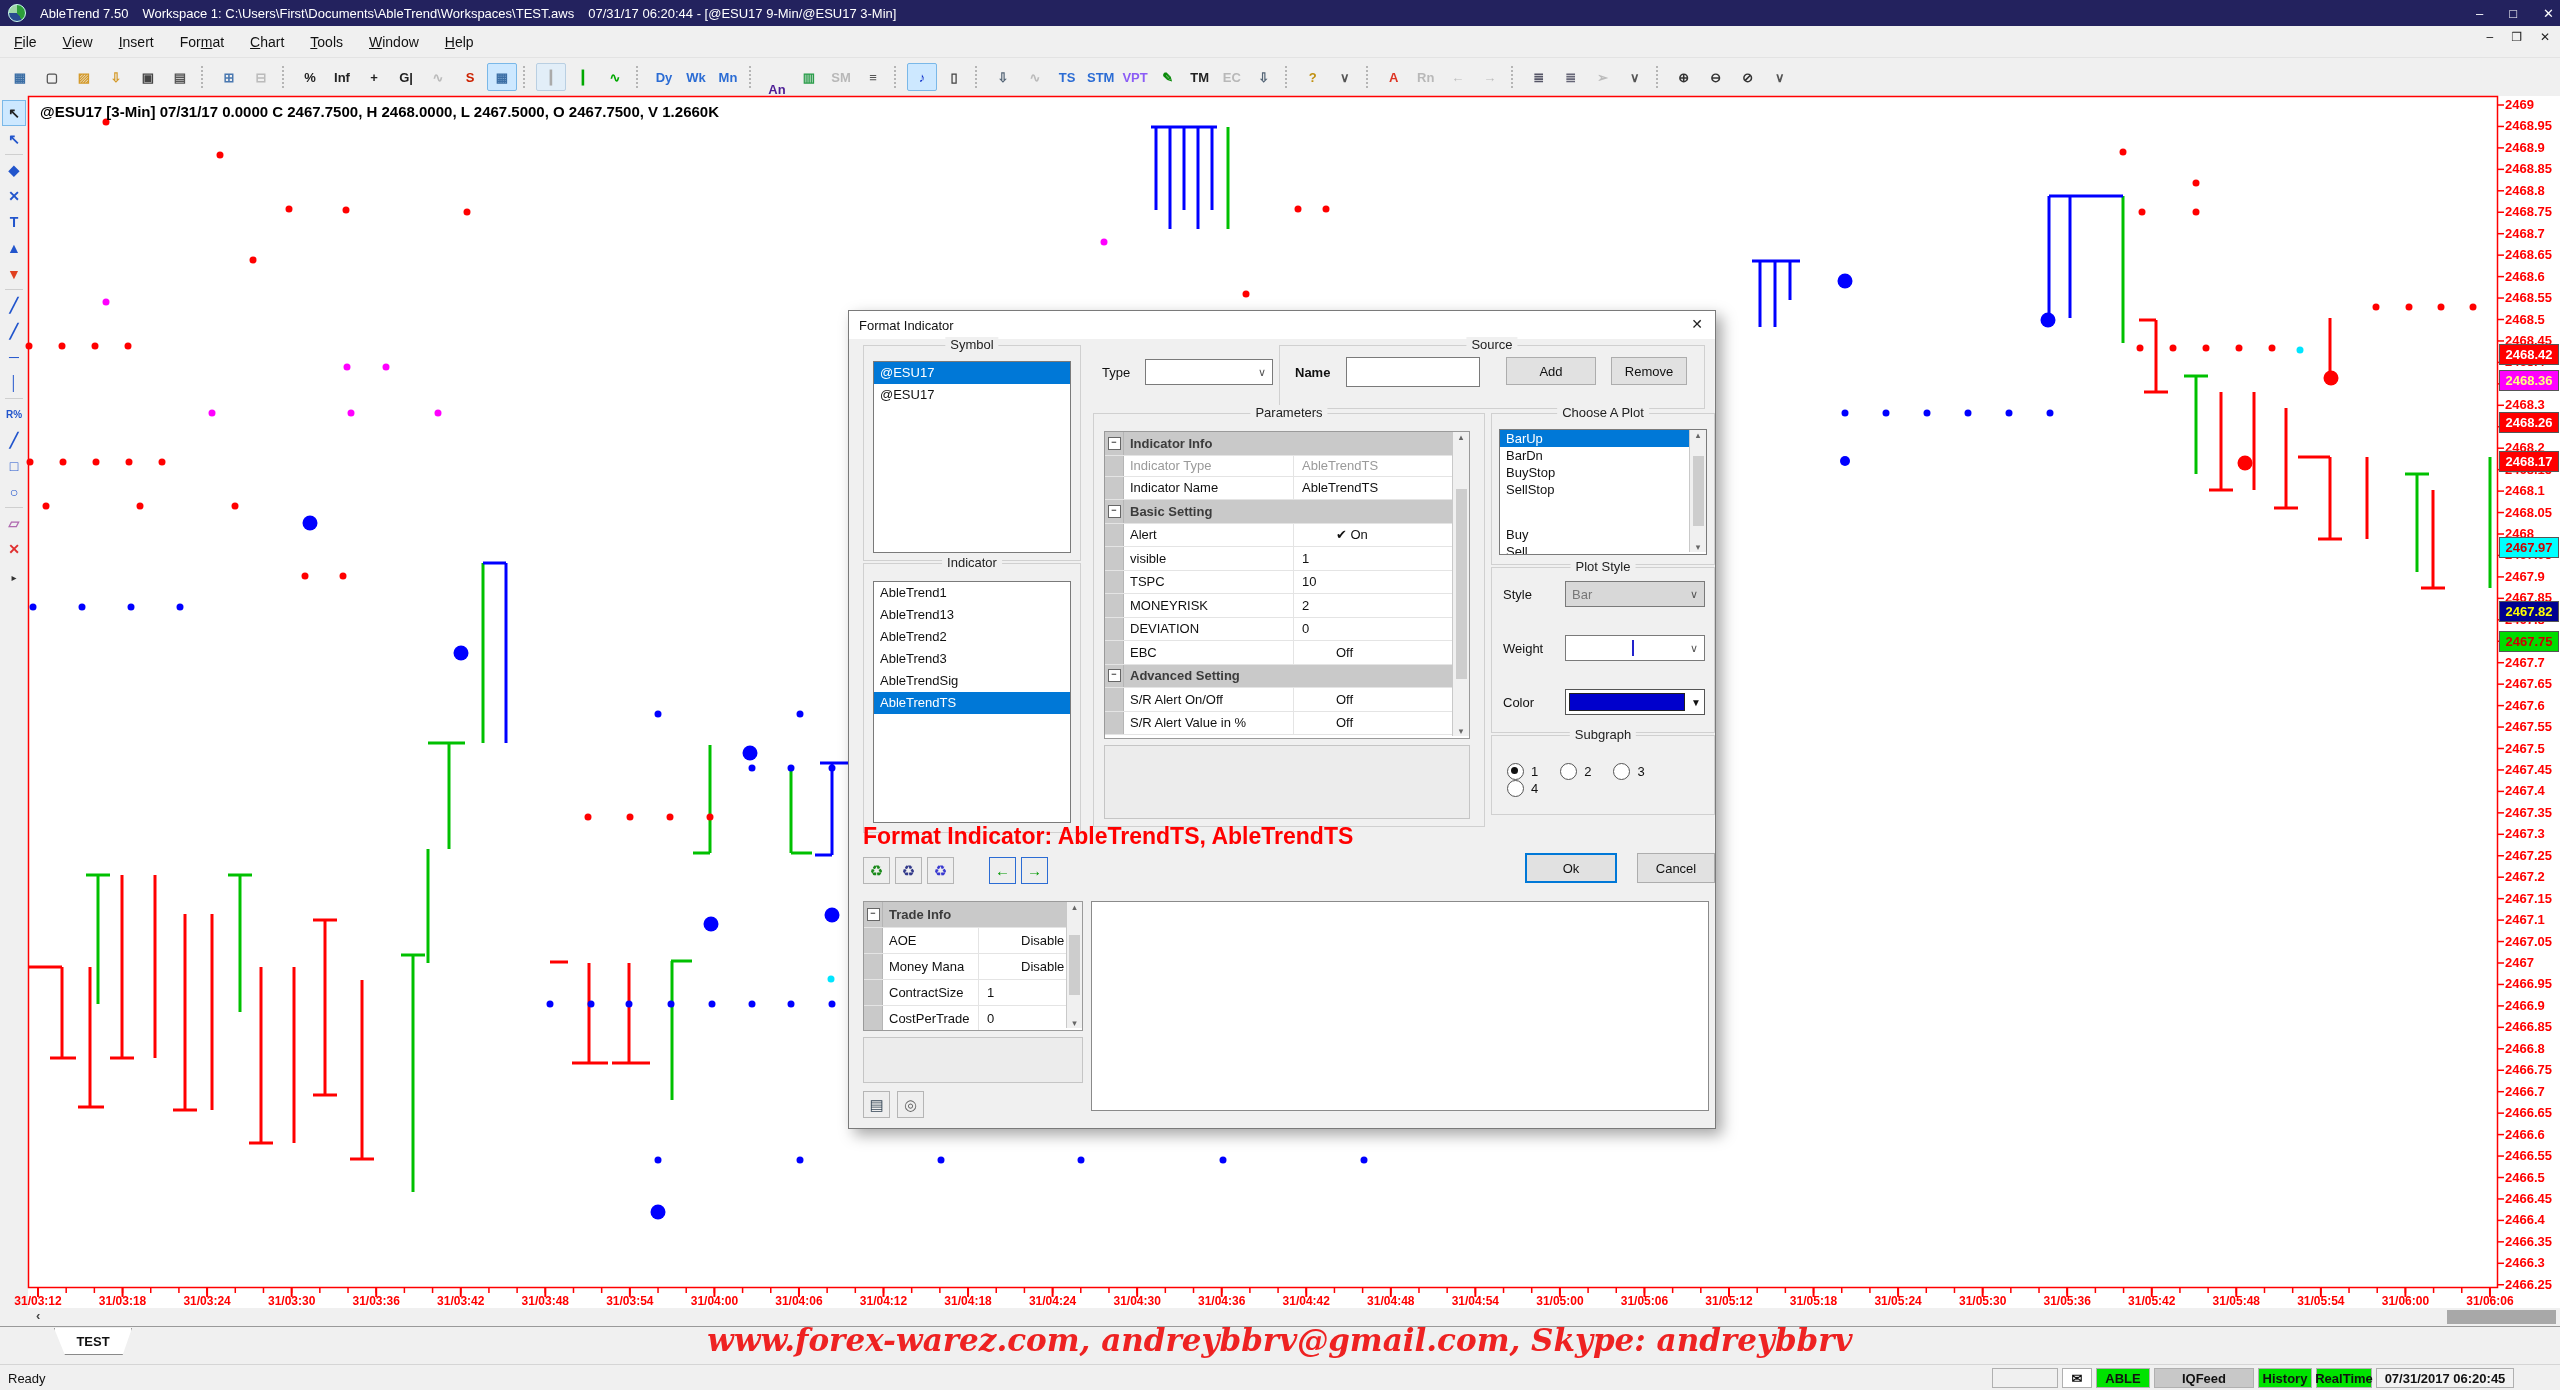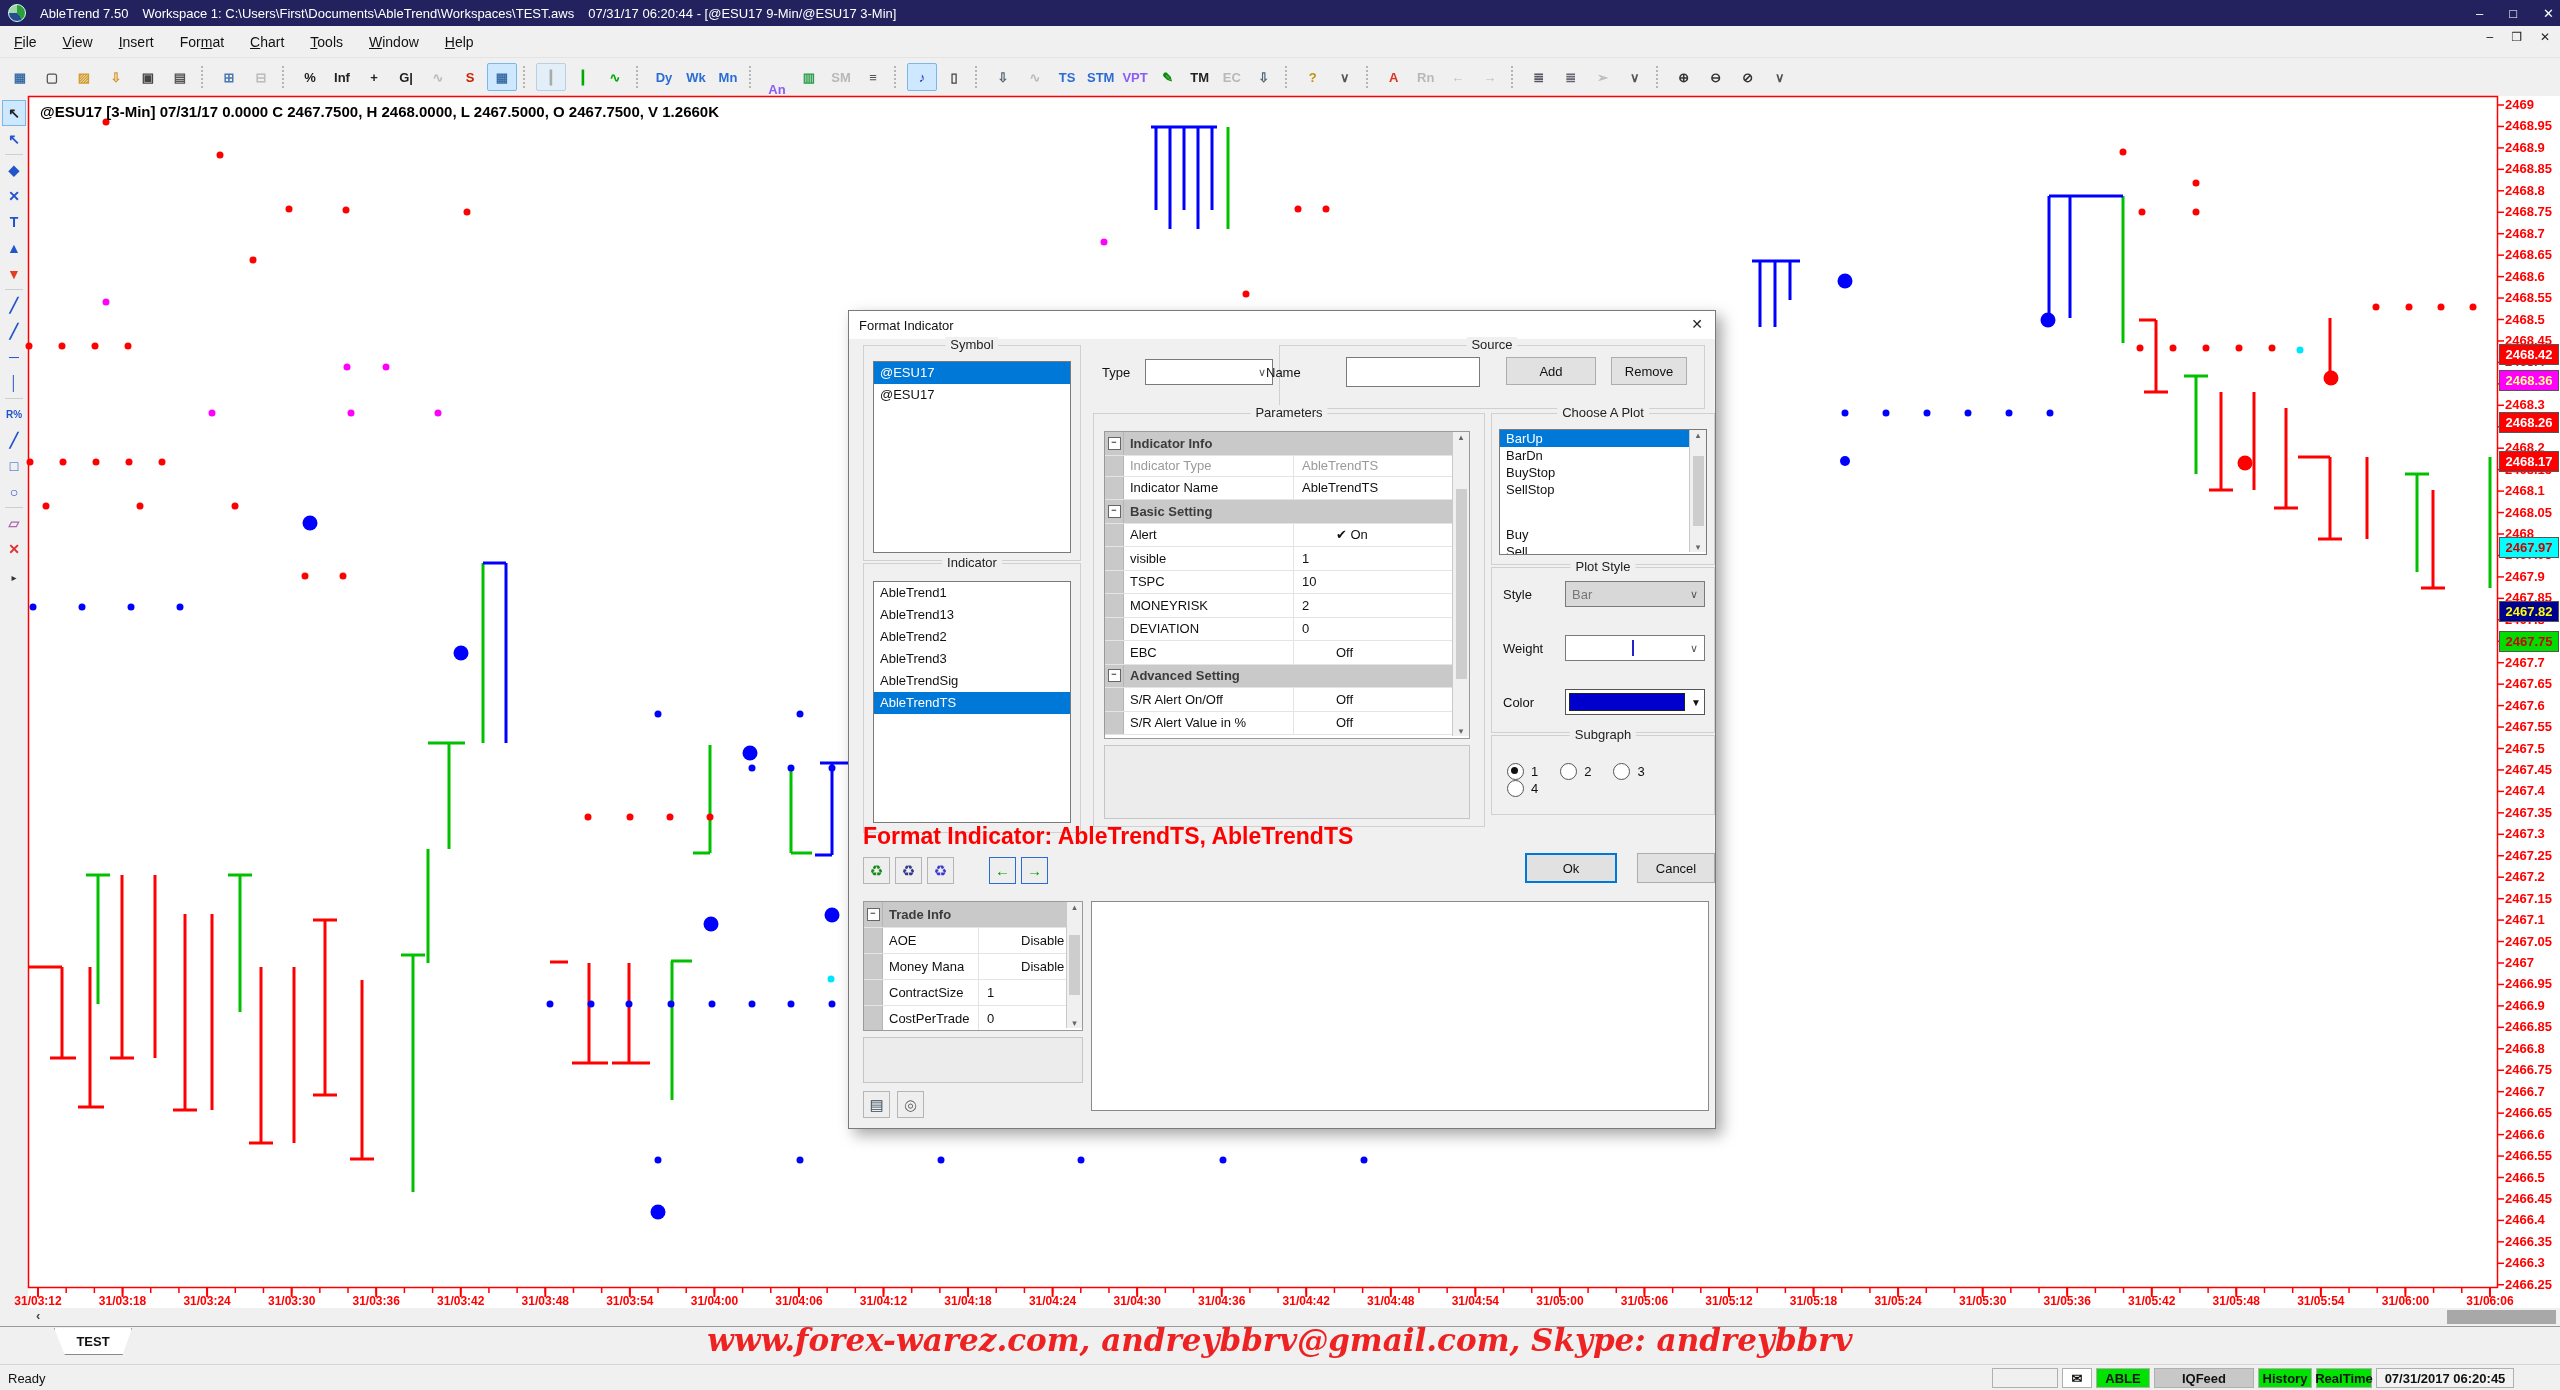--- a/index.html
+++ b/index.html
@@ -504,21 +504,21 @@
     <div class="tbtn sel" style="color: rgb(59, 110, 165);">▦</div>
     <div class="grip"></div>
     <div class="tbtn press" style="color: rgb(170, 170, 170);">┃</div>
     <div class="tbtn" style="color: rgb(0, 168, 0);">┃</div>
     <div class="tbtn" style="color: rgb(0, 168, 0);">∿</div>
     <div class="grip"></div>
     <div class="tbtn" style="color: rgb(43, 108, 212);">Dy</div>
     <div class="tbtn" style="color: rgb(43, 108, 212);">Wk</div>
     <div class="tbtn" style="color: rgb(43, 108, 212);">Mn</div>
     <div class="grip"></div>
-    <div class="tbtn" style="color: #8b5cf6; margin-top: 24px;">An</div>
+    <div class="tbtn" style="color: #4c1d95; margin-top: 24px;">An</div>
     <div class="tbtn" style="color: rgb(42, 157, 74);">▥</div>
     <div class="tbtn" style="color: rgb(184, 184, 184);">SM</div>
     <div class="tbtn" style="color: rgb(85, 85, 85);">≡</div>
     <div class="grip"></div>
     <div class="tbtn sel" style="color: rgb(17, 51, 204);">♪</div>
     <div class="tbtn" style="color: rgb(68, 68, 68);">▯</div>
     <div class="grip"></div>
     <div class="tbtn" style="color: rgb(85, 102, 119);">⇩</div>
     <div class="tbtn dis">∿</div>
     <div class="tbtn" style="color: rgb(43, 108, 212);">TS</div>
@@ -708,21 +708,21 @@
     </div>
 
   <span class="abs" style="left:253px;top:54px;">Type</span>
   <div class="combo" style="left:296px;top:48px;width:128px;height:26px;">
       <span class="carr">∨</span>
     </div>
 
   <div class="group" style="left:430px;top:34px;width:424px;height:62px;">
     <span class="glabel">Source</span>
   </div>
-  <span class="abs" style="left:417px;top:54px;">Name</span>
+  <span class="abs" style="left:446px;top:54px;font-weight:bold;">Name</span>
   <div class="field" style="left:497px;top:46px;width:132px;height:28px;"></div>
   <div class="btn" style="left:657px;top:46px;width:90px;height:28px;">Add</div>
   <div class="btn" style="left:762px;top:46px;width:76px;height:28px;">Remove</div>
 
   <div class="group" style="left:244px;top:102px;width:390px;height:412px;">
     <span class="glabel">Parameters</span>
   </div>
   <div class="pgrid" id="param-grid" style="left:255px;top:120px;width:364px;height:306px;">
       <div class="prow hdr" style="height: 23.5px;">
         <div class="lcol">

